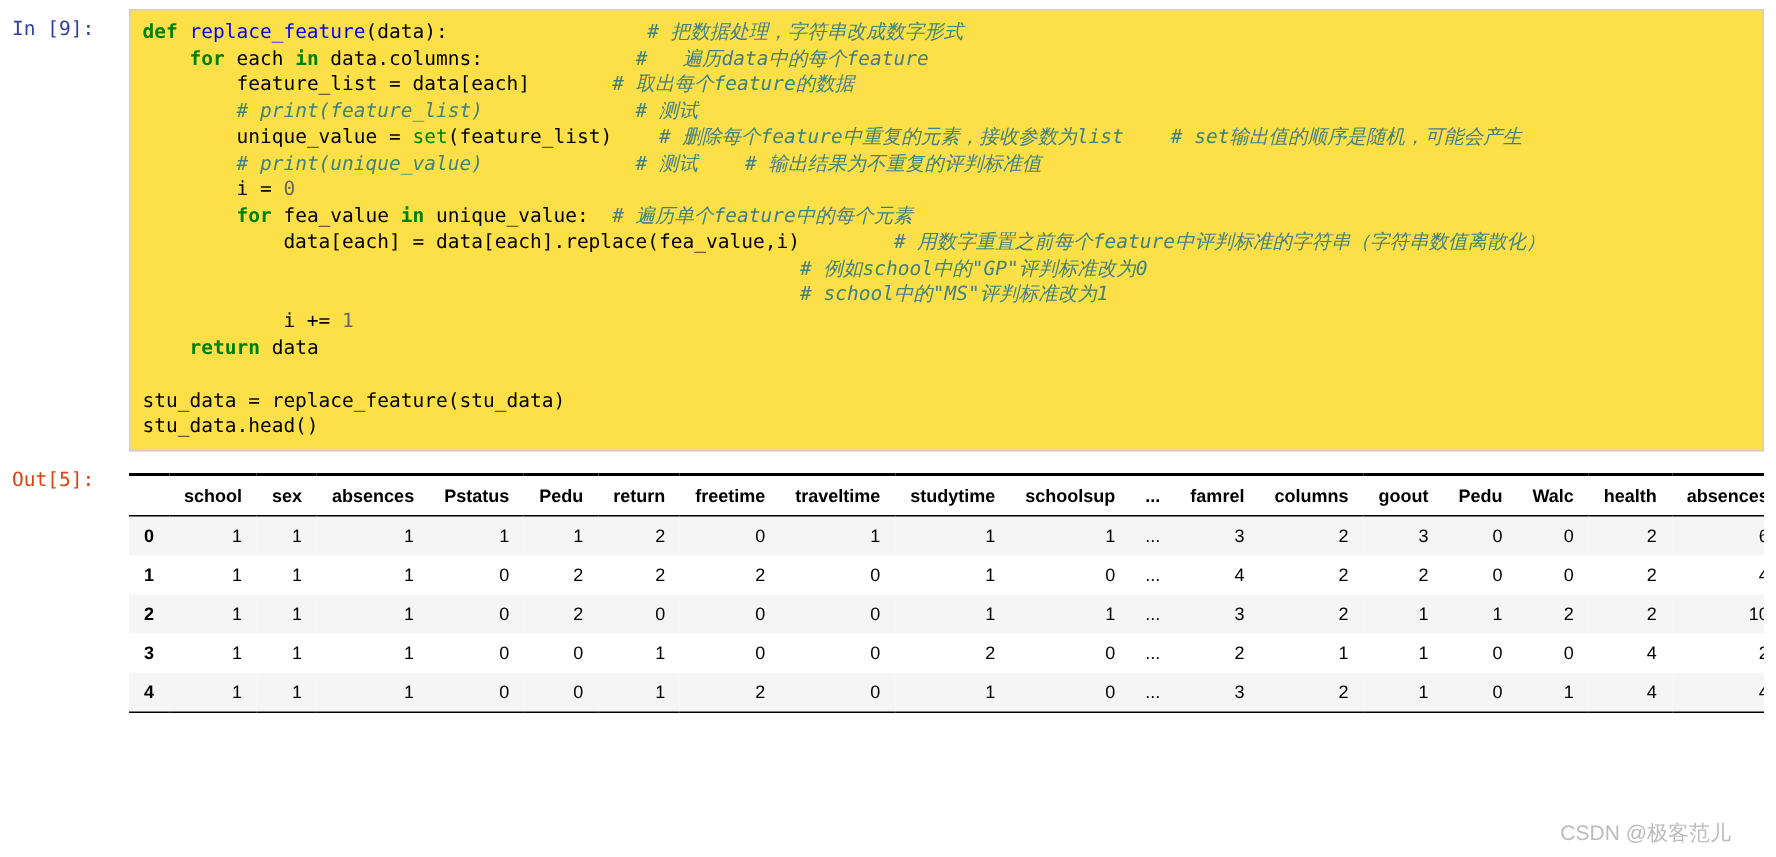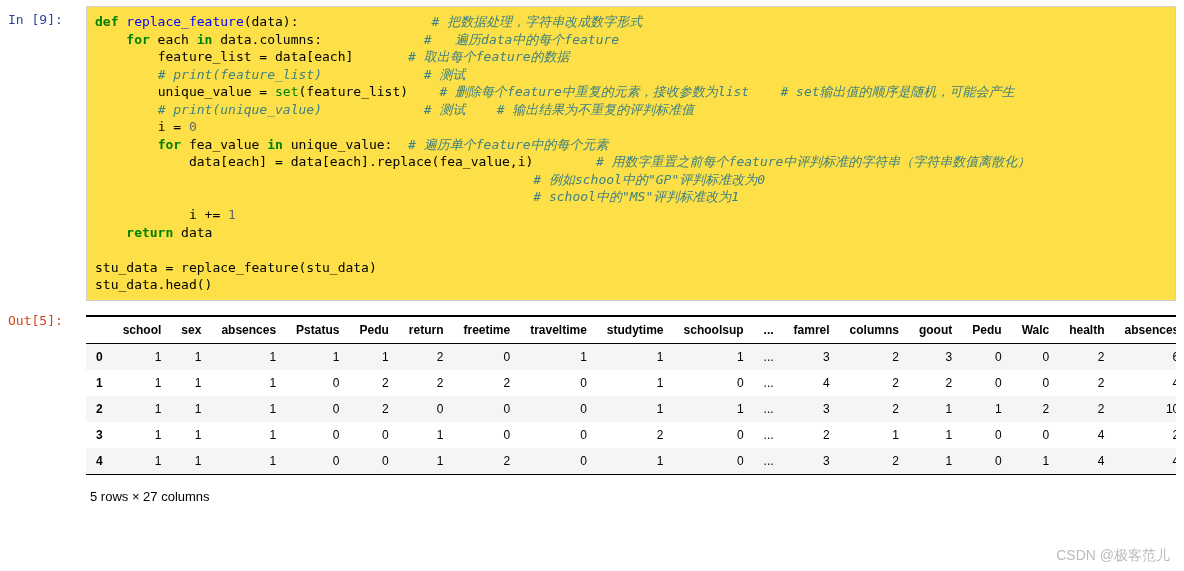--- a/index.html
+++ b/index.html
@@ -82,21 +82,21 @@
   table.df tbody tr:last-child th { border-bottom: 1px solid #000; }
 
   .df-summary {
     font-size: 13px;
     color: #000;
     padding: 10px 0 4px 4px;
   }
 
   .watermark {
     position: fixed;
-    right: 14px;
+    right: 30px;
     bottom: 6px;
     color: rgba(120,120,120,0.5);
     font-size: 14px;
     font-family: Arial, sans-serif;
     pointer-events: none;
   }
 </style>
 </head>
 <body>
 
@@ -255,20 +255,19 @@
                 <td>3</td>
                 <td>2</td>
                 <td>1</td>
                 <td>0</td>
                 <td>1</td>
                 <td>4</td>
                 <td>4</td>
               </tr>
             </tbody>
         </table>
-        <div class="df-summary">5 rows × 27 columns</div>
       </div>
     </div>
   </div>
 
 </div>
 
 <div class="watermark">CSDN @极客范儿</div>
 
 </body></html>

